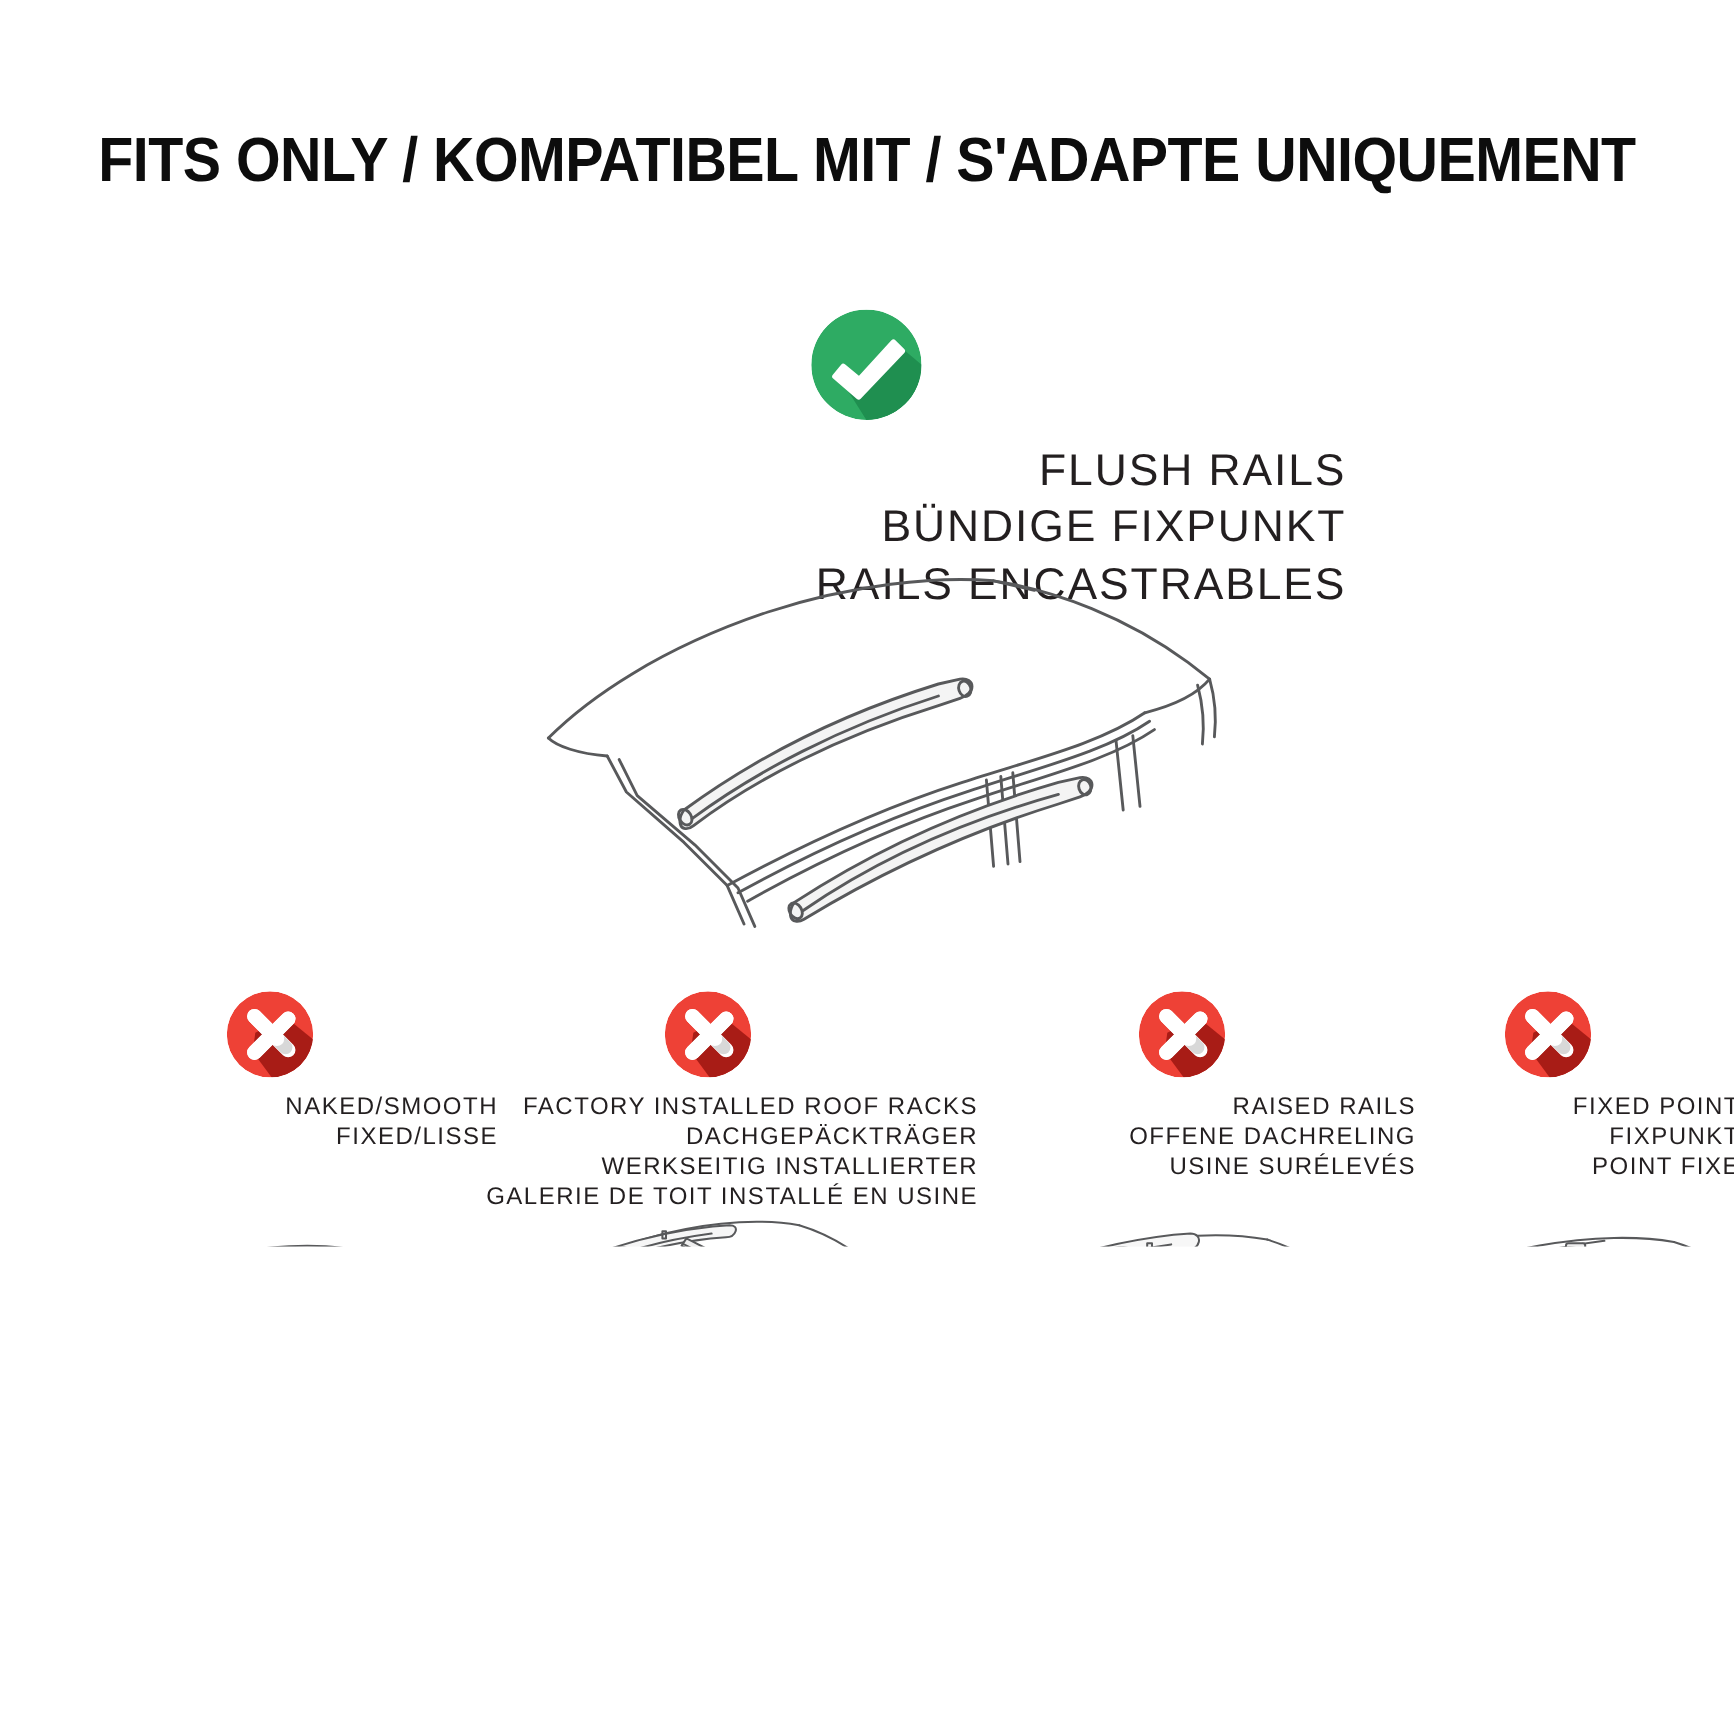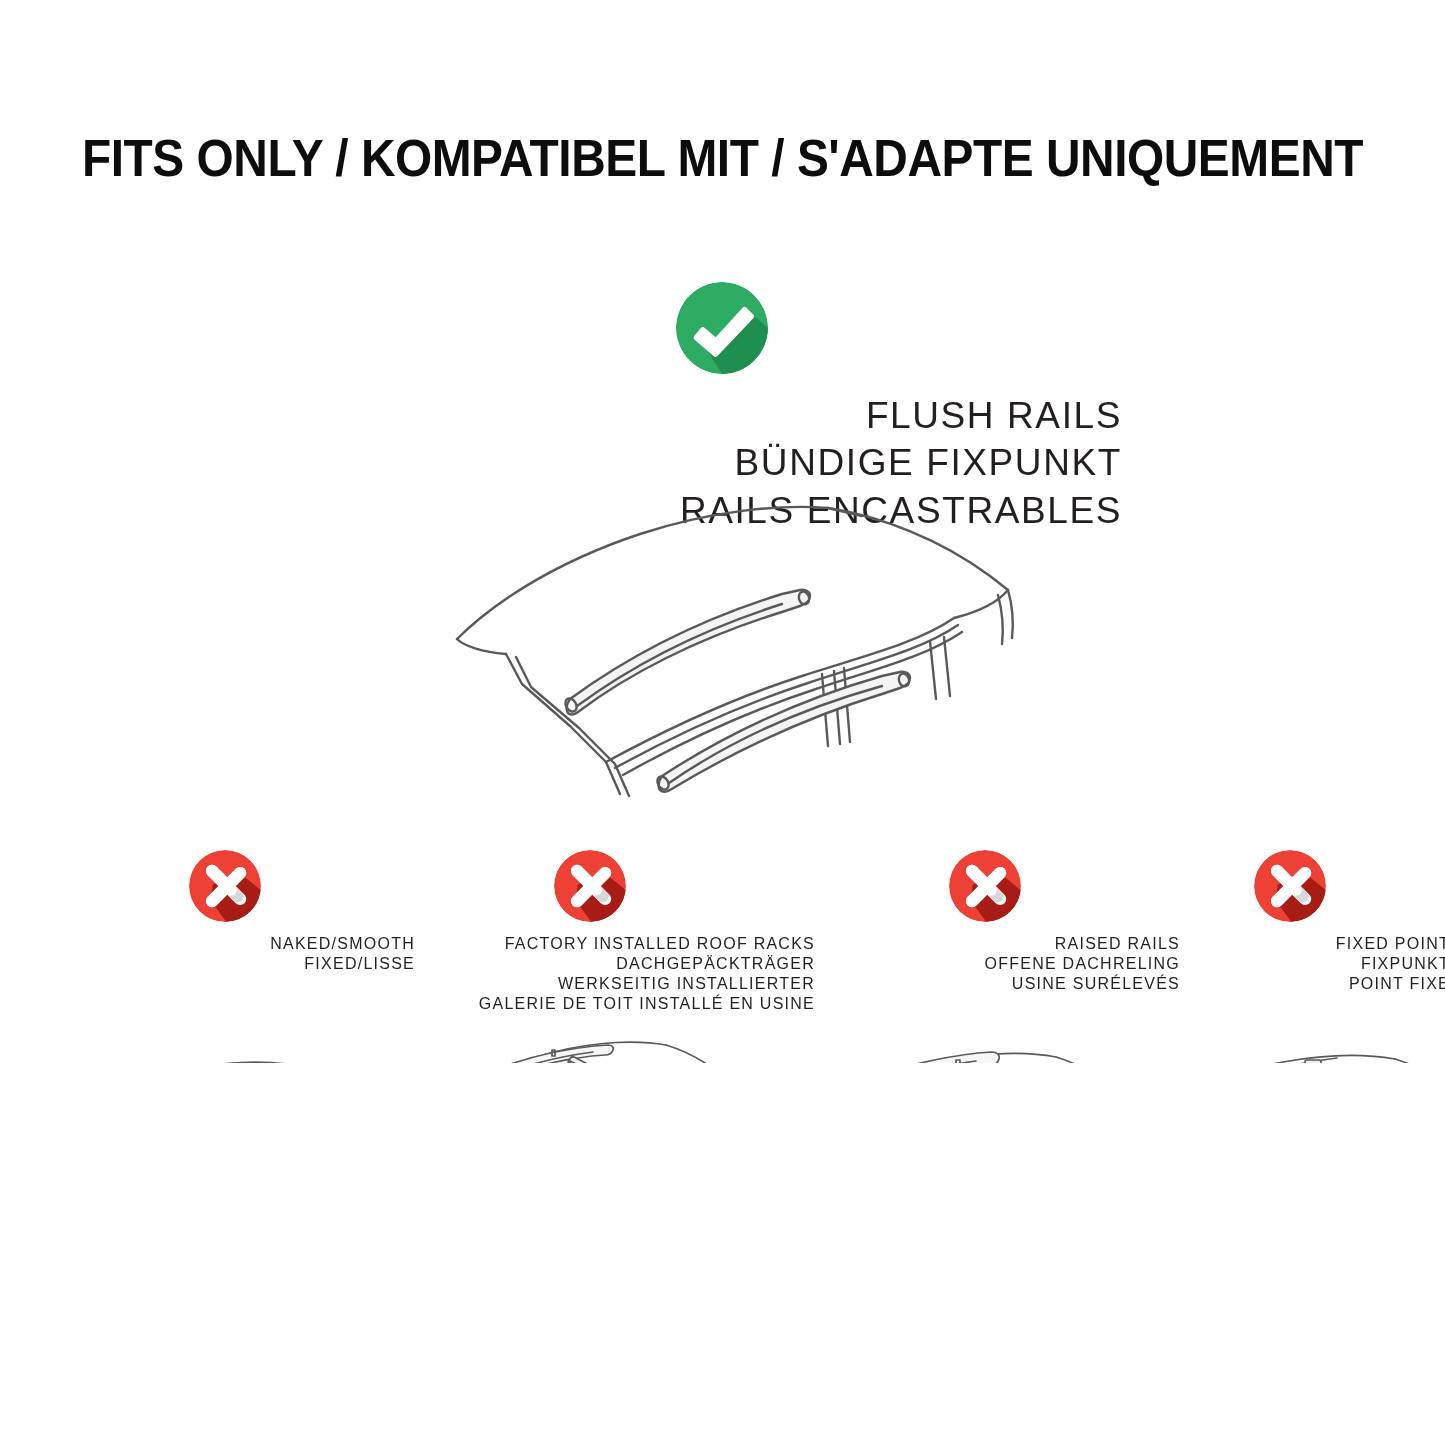--- a/index.html
+++ b/index.html
@@ -7,21 +7,20 @@
     padding: 0;
     background: #ffffff;
   }
   #page {
     position: relative;
     width: 1445px;
     height: 1039px;
     background: #ffffff;
     font-family: "Liberation Sans", sans-serif;
     overflow: hidden;
-    margin-top: 24px;
   }
 
   
   .title {
     position: absolute;
     left: 0;
     top: 104px;
     width: 1445px;
     text-align: center;
     font-family: "Liberation Sans Narrow", "Liberation Sans", sans-serif;
@@ -75,21 +74,21 @@
     left: 430px;
     top: 470px;
     width: 600px;
     height: 320px;
   }
 
   
   .row-option .badge { width: 72px; height: 72px; }
   .row-option .labels {
     margin-top: 12px;
-    font-size: 16px;
+    font-size: 20px;
     letter-spacing: 1.25px;
     line-height: 1.25;
   }
   #opt-naked    { left:  35px; top: 826px; width: 380px; }
   #opt-factory  { left: 365px; top: 826px; width: 450px; }
   #opt-raised   { left: 790px; top: 826px; width: 390px; }
   #opt-fixed    { left:1130px; top: 826px; width: 320px; }
 
   .row-art {
     position: absolute;

